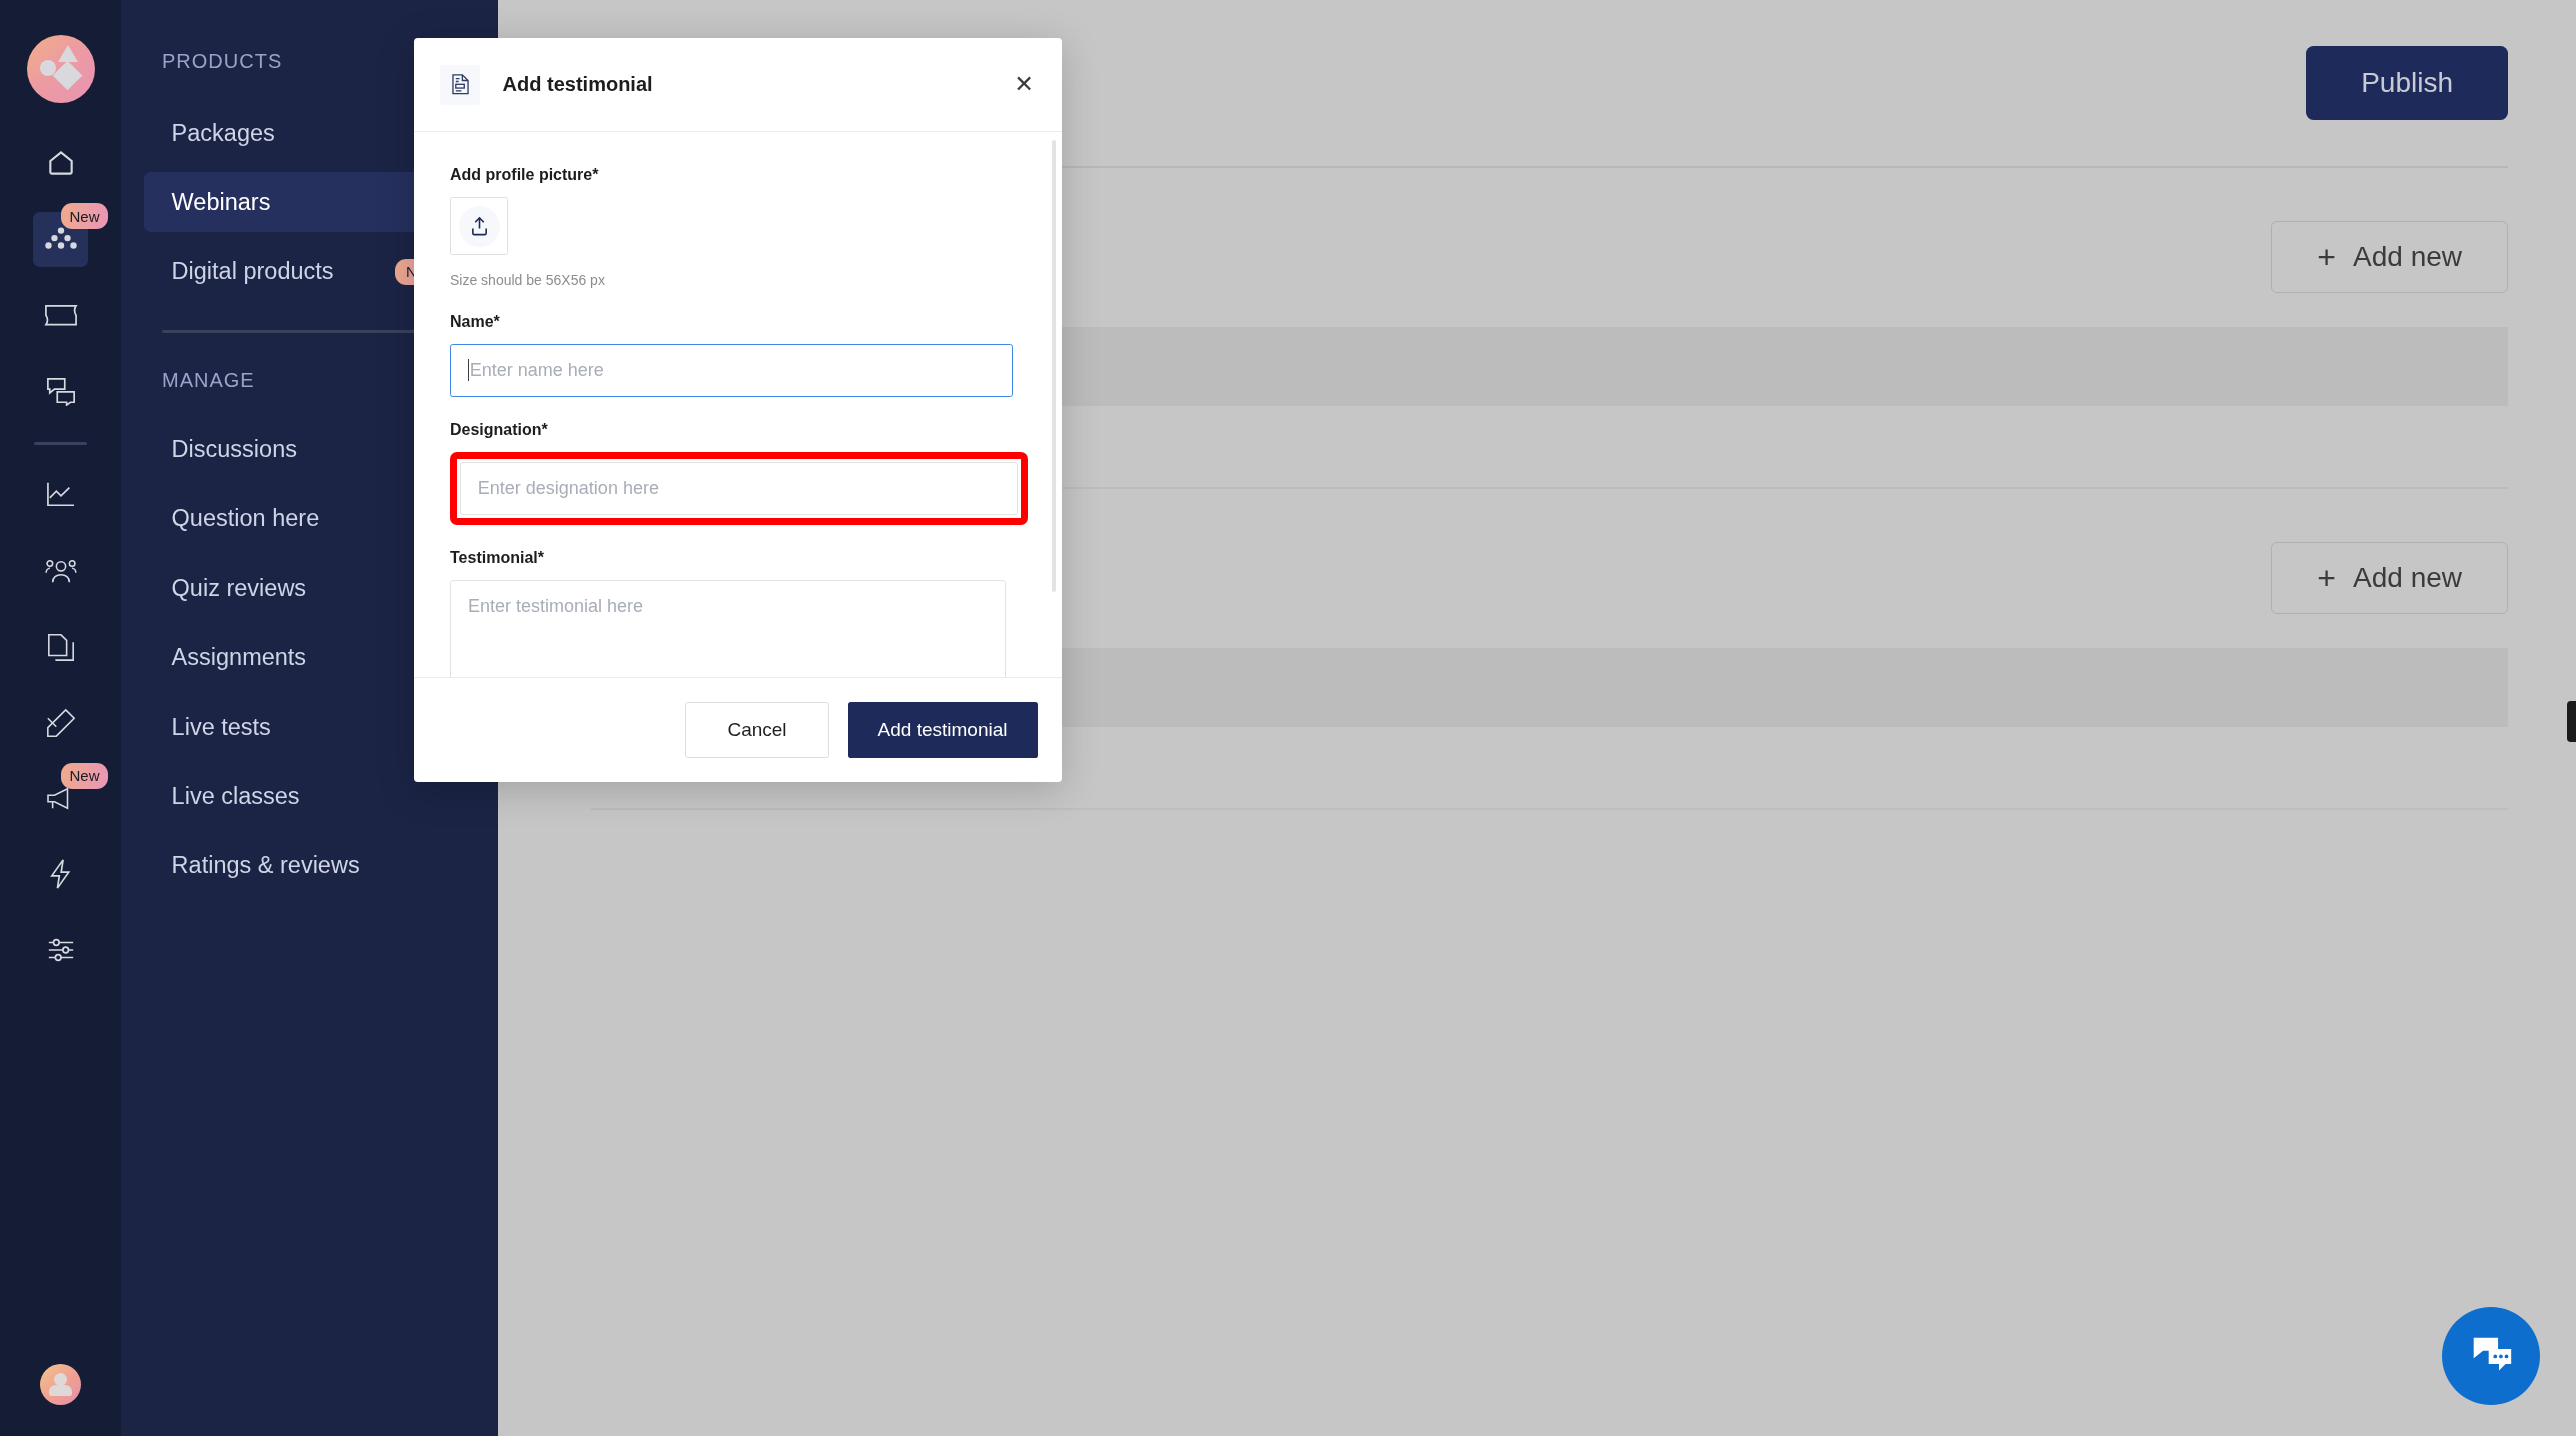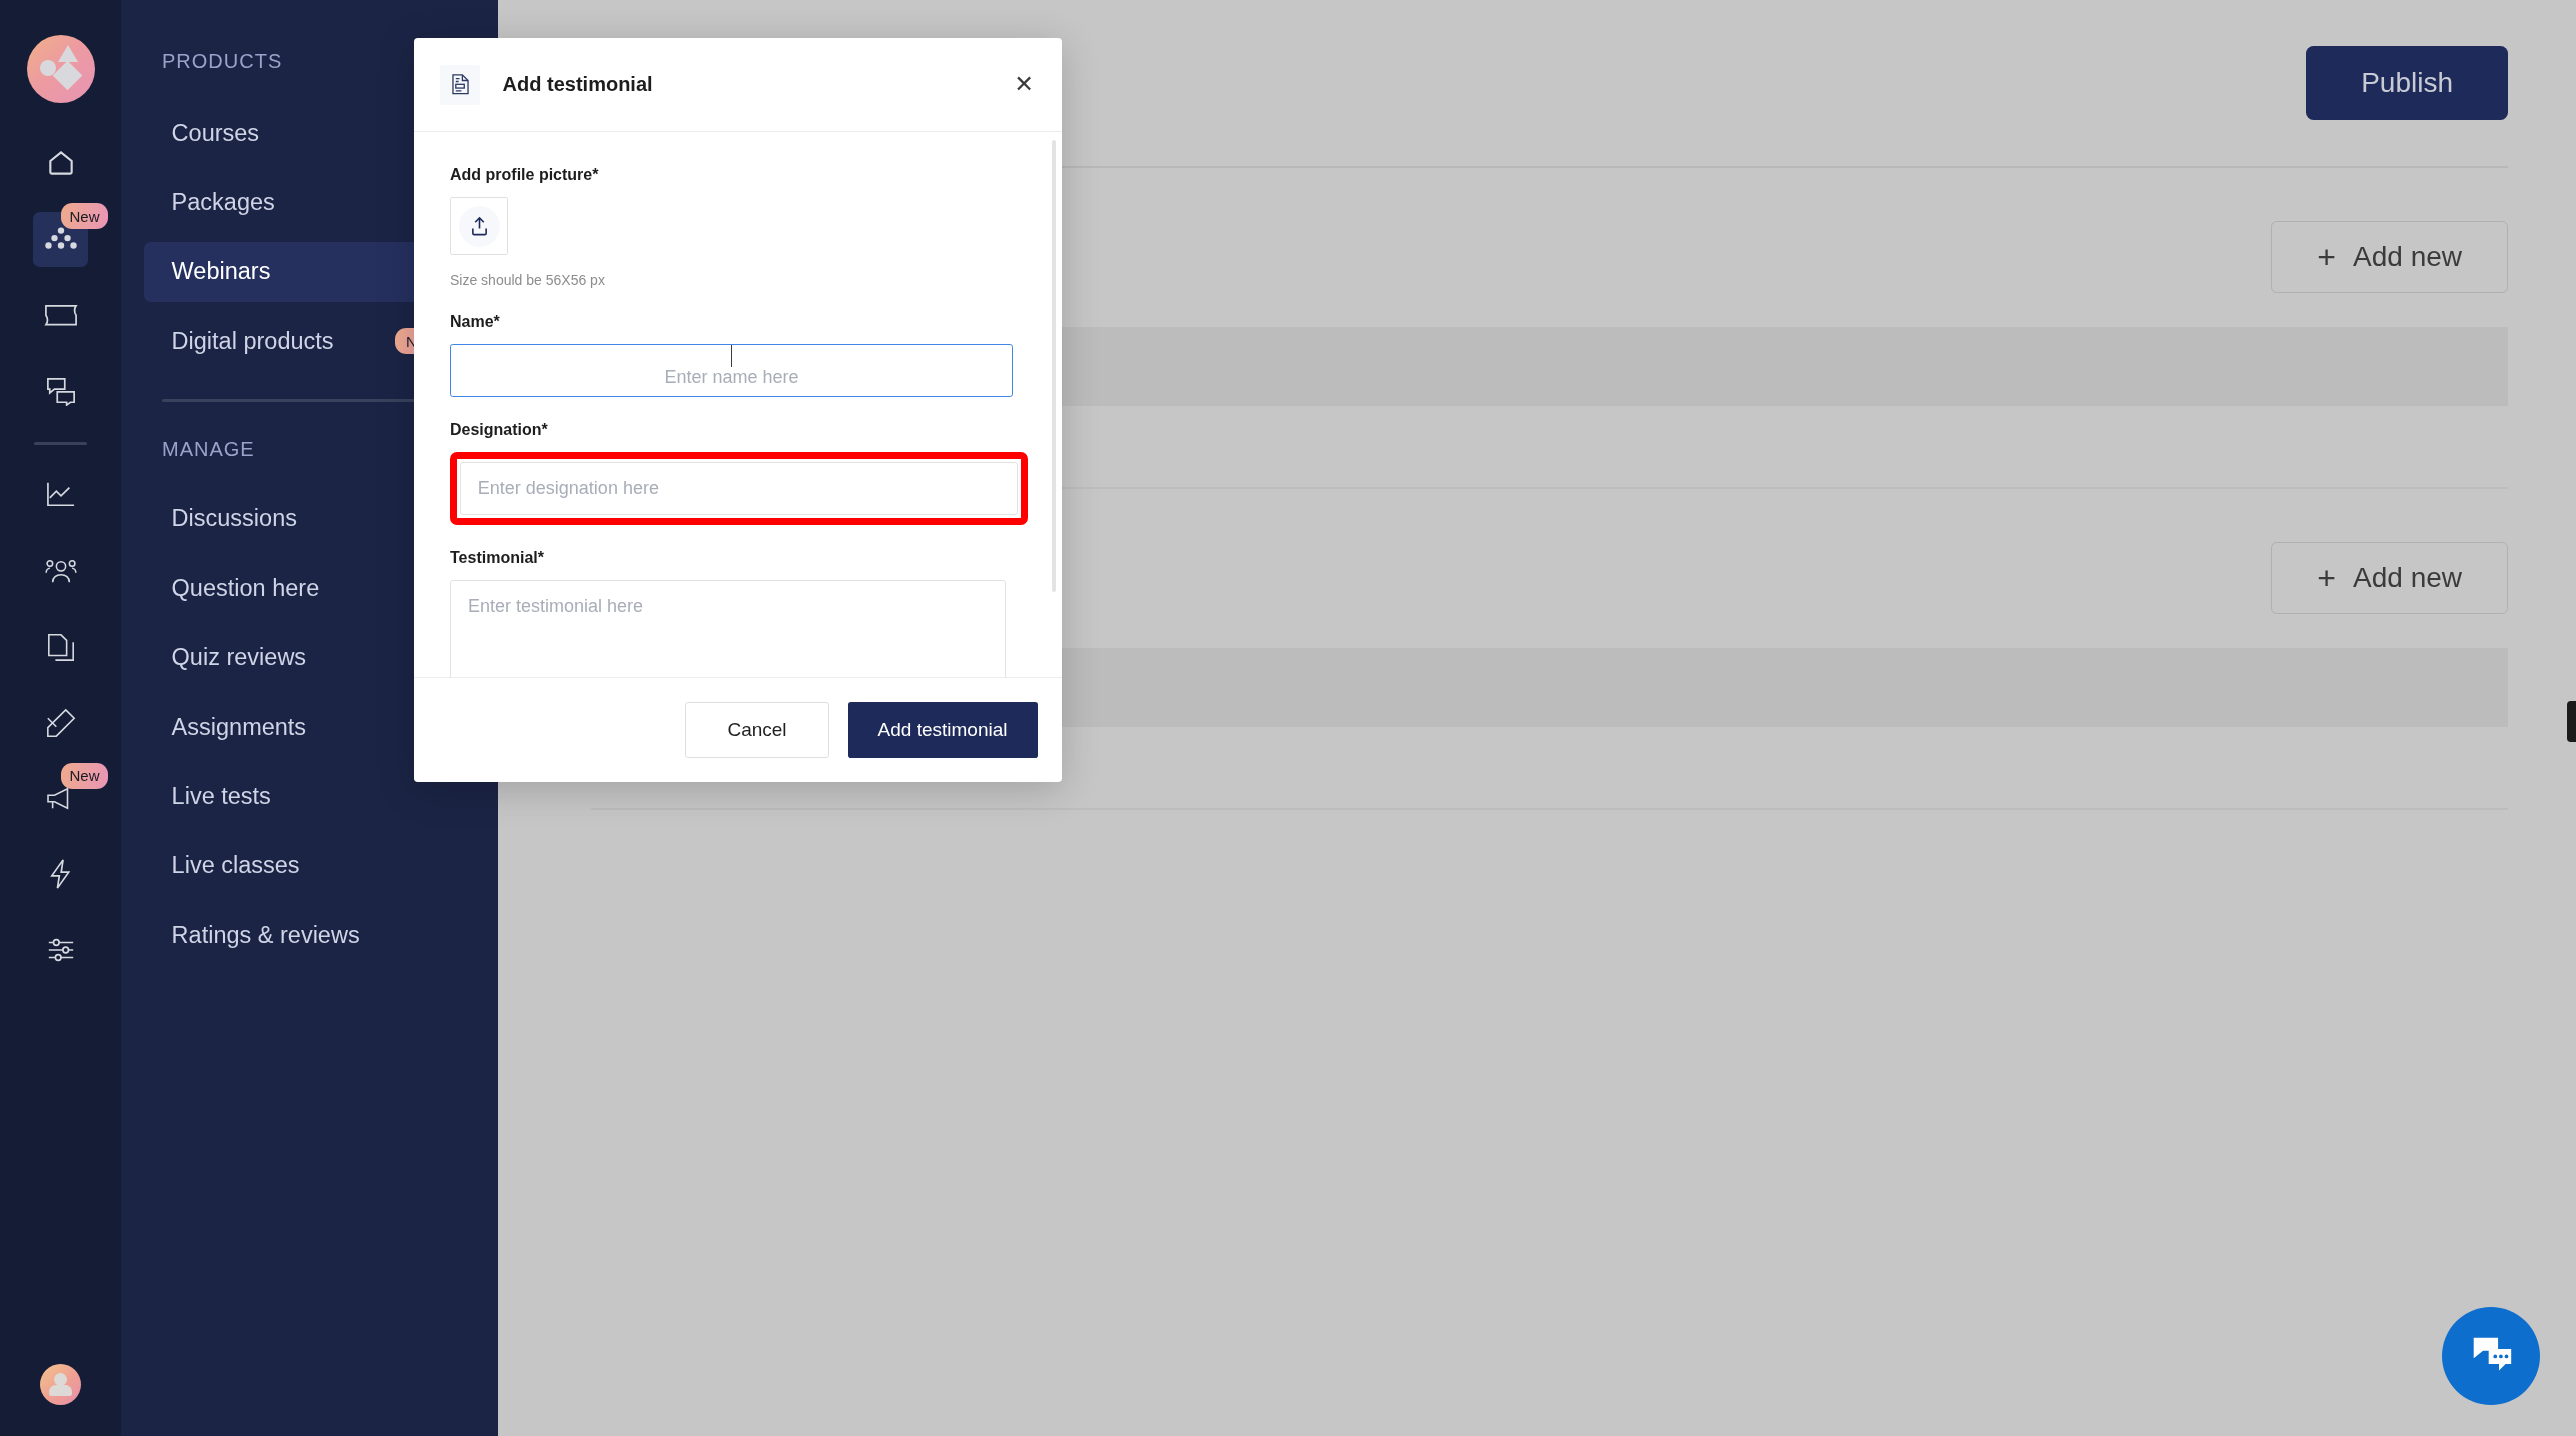--- a/index.html
+++ b/index.html
@@ -176,21 +176,21 @@
     width: 41px; height: 41px; border-radius: 50%; background: #f6f8fb;
     display: flex; align-items: center; justify-content: center;
   }
   .upload-hint { font-size: 14px; color: #8d8d8d; margin-top: 17px; }
 
   .text-input {
     width: 563px; height: 53px; border: 0.9px solid #e2e2e2;
     border-radius: 2.8px; display: flex; align-items: center;
     padding: 0 17px; font-size: 18px; color: #a8adb8; background: #fff;
   }
-  .text-input.focused { border: 0.9px solid #3f87e5; flex-direction: column; }
+  .text-input.focused { border: 0.9px solid #3f87e5; }
   .caret {
     display: inline-block; width: 0.9px; height: 22.6px;
     background: #3c3c3c; margin-right: 0.9px;
   }
   .highlight-wrap {
     border: 7.5px solid #ff0000; border-radius: 7px;
     display: inline-block; padding: 2.8px;
     width: 578px;
   }
   .highlight-wrap .text-input { width: 100%; }
@@ -362,23 +362,20 @@
     </div>
   </div>
 
   <div class="nav-panel">
     <div class="nav-head">
       <div class="nav-section-title">PRODUCTS</div>
       <div class="collapse-btn">«</div>
     </div>
 
     <div class="nav-list">
-      <div class="nav-item">
-        <span>Courses</span>
-      </div>
       <div class="nav-item">
         <span>Packages</span>
       </div>
       <div class="nav-item active">
         <span>Webinars</span>
       </div>
       <div class="nav-item">
         <span>Digital products</span>
         <span class="nav-badge">New</span>
       </div>

